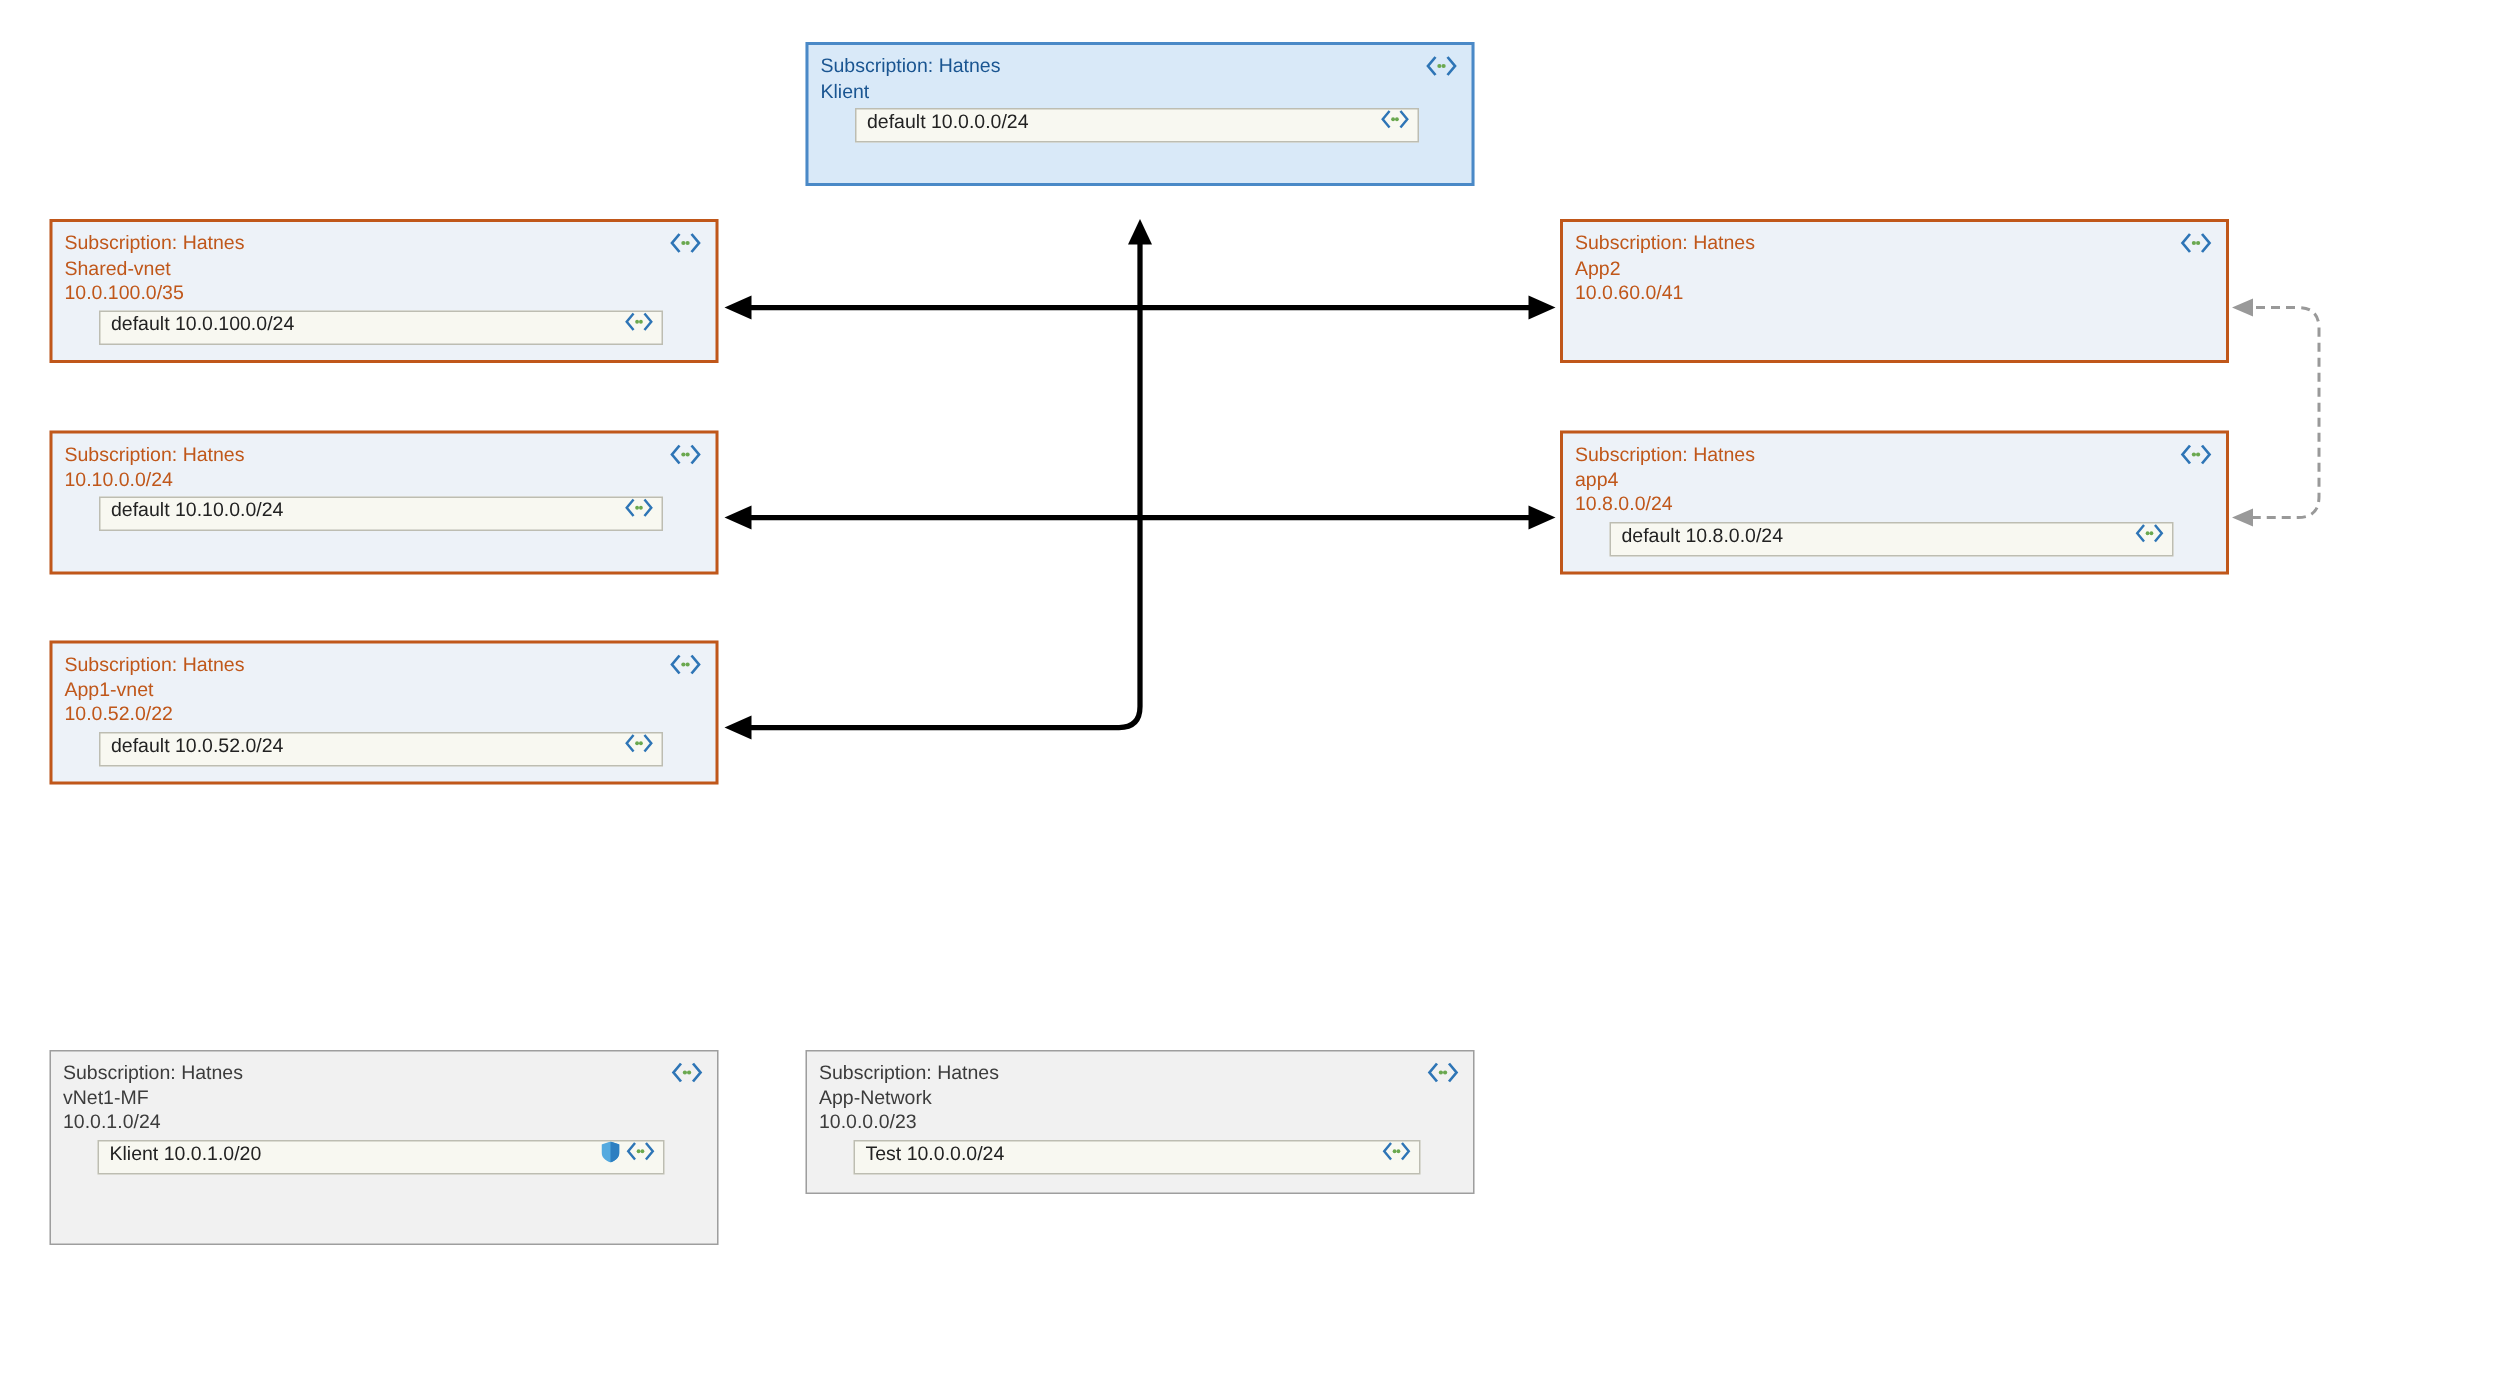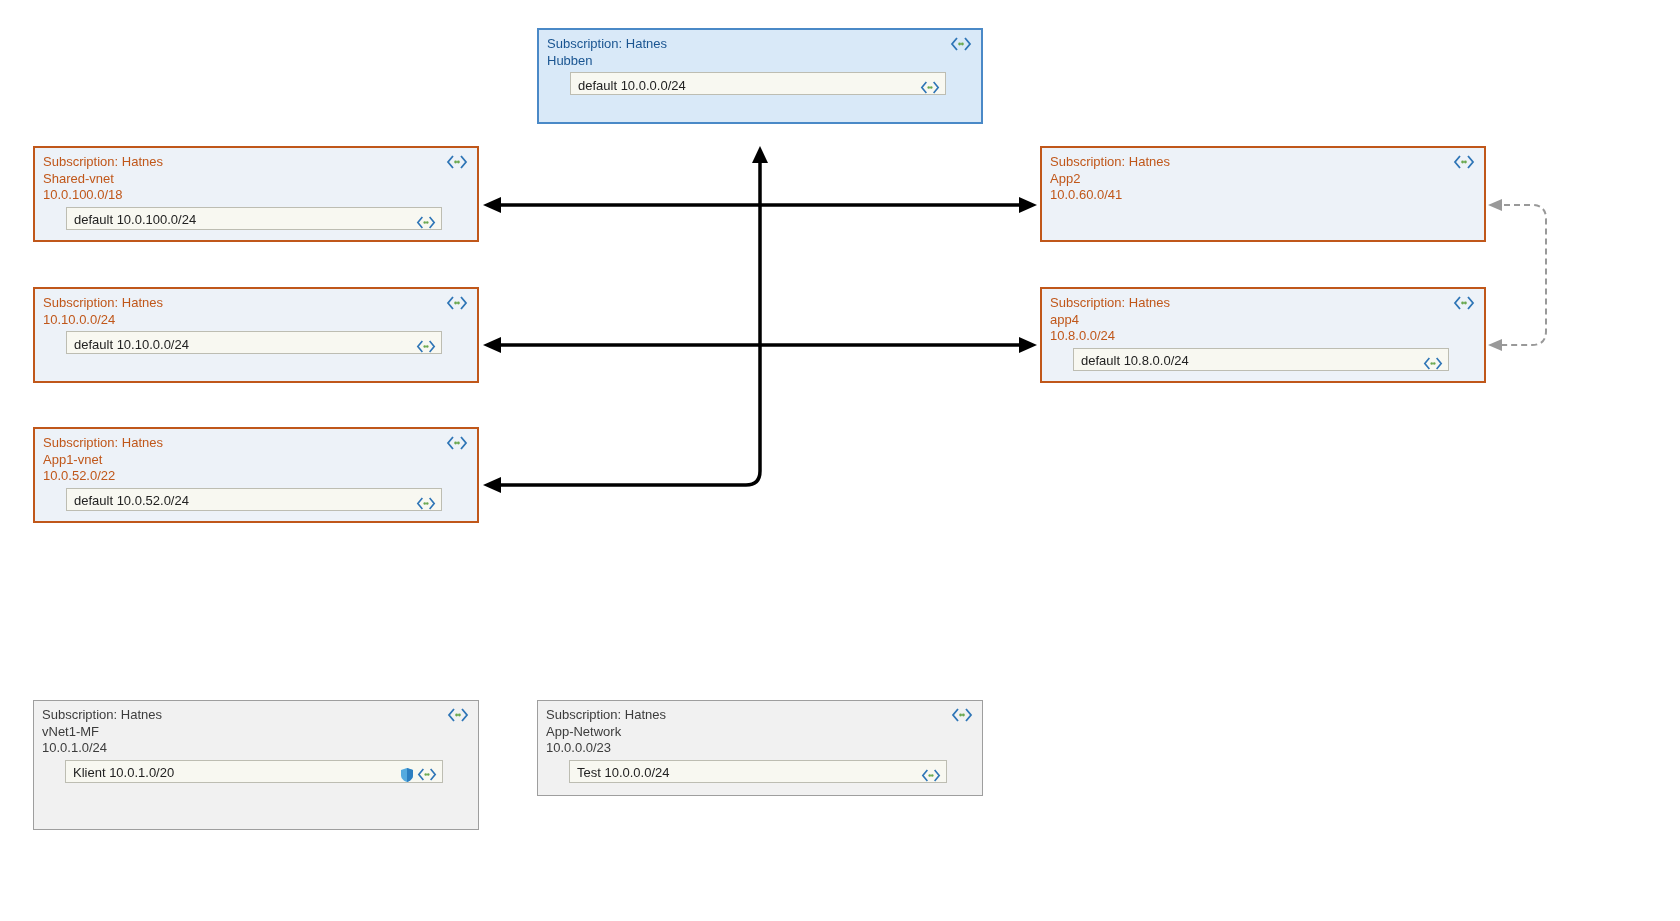--- a/index.html
+++ b/index.html
@@ -49,21 +49,21 @@
     display:inline-block;
   }
   .subnet-row{
     position:relative;
     box-sizing:border-box;
     height:23px;
     margin:3px 27px 0 23px;
     background:#f8f8f1;
     border:1px solid #bdbdb2;
     display:flex;
-    align-items:flex-end;
+    align-items:flex-start;
     padding:0 5px 0 7px;
     color:#222222;
     cursor:pointer;
   }
   .subnet-row + .subnet-row{margin-top:10px;}
   .subnet-label{
     flex:1;
     font-size:13px;
     white-space:nowrap;
     overflow:hidden;
@@ -107,21 +107,21 @@
   <div class="vnet-box hub" style="left:537px;top:28px;width:446px;height:96px;">
     <span class="vnet-icon icon-btn">
       <svg width="22" height="14" viewBox="0 0 22 14">
           <path d="M7 1 L2 7 L7 13" stroke="#2e75b6" stroke-width="1.8" fill="none"></path>
           <path d="M15 1 L20 7 L15 13" stroke="#2e75b6" stroke-width="1.8" fill="none"></path>
           <circle cx="9.6" cy="7" r="1.4" fill="#6aa84f"></circle>
           <circle cx="12.4" cy="7" r="1.4" fill="#6aa84f"></circle>
         </svg>
     </span>
     <div class="vnet-head-line">Subscription: Hatnes</div>
-    <div class="vnet-head-line">Hubben</div>
+    <div class="vnet-head-line">Klient</div>
     <div class="subnet-row">
       <span class="subnet-label">default 10.0.0.0/24</span>
       <span class="subnet-icons">
         <span class="icon-btn">
           <svg width="20" height="13" viewBox="0 0 22 14">
               <path d="M7 1 L2 7 L7 13" stroke="#2e75b6" stroke-width="1.8" fill="none"></path>
               <path d="M15 1 L20 7 L15 13" stroke="#2e75b6" stroke-width="1.8" fill="none"></path>
               <circle cx="9.6" cy="7" r="1.4" fill="#6aa84f"></circle>
               <circle cx="12.4" cy="7" r="1.4" fill="#6aa84f"></circle>
             </svg>
@@ -134,21 +134,21 @@
     <span class="vnet-icon icon-btn">
       <svg width="22" height="14" viewBox="0 0 22 14">
           <path d="M7 1 L2 7 L7 13" stroke="#2e75b6" stroke-width="1.8" fill="none"></path>
           <path d="M15 1 L20 7 L15 13" stroke="#2e75b6" stroke-width="1.8" fill="none"></path>
           <circle cx="9.6" cy="7" r="1.4" fill="#6aa84f"></circle>
           <circle cx="12.4" cy="7" r="1.4" fill="#6aa84f"></circle>
         </svg>
     </span>
     <div class="vnet-head-line">Subscription: Hatnes</div>
     <div class="vnet-head-line">Shared-vnet</div>
-    <div class="vnet-head-line">10.0.100.0/18</div>
+    <div class="vnet-head-line">10.0.100.0/35</div>
     <div class="subnet-row">
       <span class="subnet-label">default 10.0.100.0/24</span>
       <span class="subnet-icons">
         <span class="icon-btn">
           <svg width="20" height="13" viewBox="0 0 22 14">
               <path d="M7 1 L2 7 L7 13" stroke="#2e75b6" stroke-width="1.8" fill="none"></path>
               <path d="M15 1 L20 7 L15 13" stroke="#2e75b6" stroke-width="1.8" fill="none"></path>
               <circle cx="9.6" cy="7" r="1.4" fill="#6aa84f"></circle>
               <circle cx="12.4" cy="7" r="1.4" fill="#6aa84f"></circle>
             </svg>

